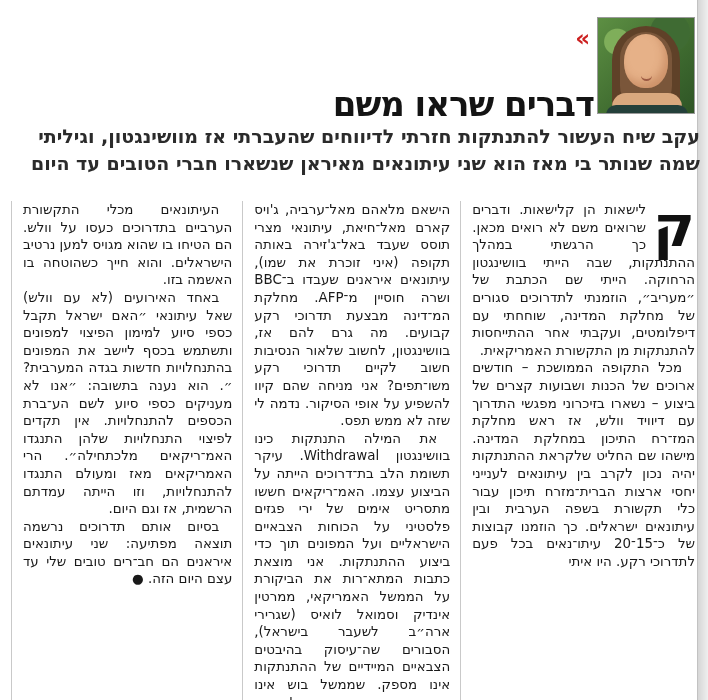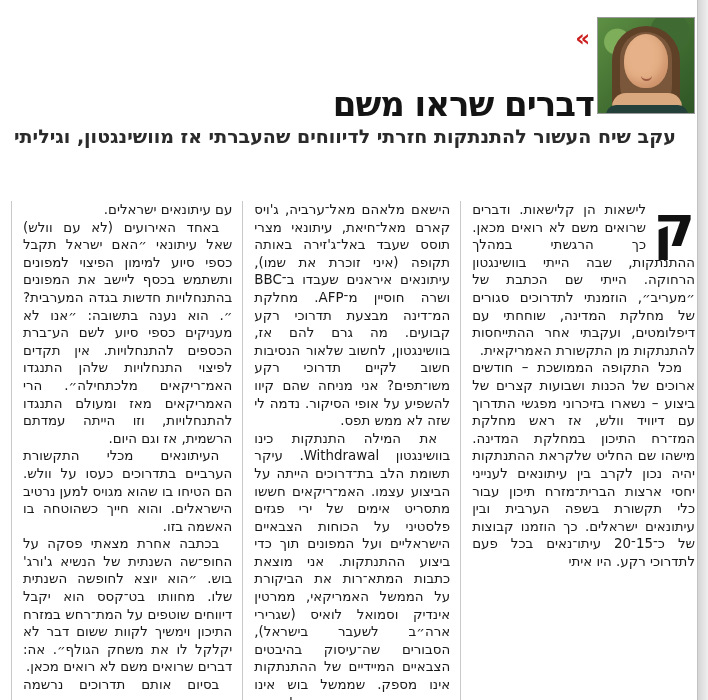--- a/index.html
+++ b/index.html
@@ -27,21 +27,21 @@
   .photo .top-garment{position:absolute;bottom:-8px;left:8px;width:82px;height:16px;background:#24403a;
                border-radius:10px 10px 0 0;z-index:2;}
   
   .byline{position:absolute;top:27px;right:118px;display:flex;align-items:center;gap:7px;
           color:#cc2020;font-weight:bold;font-size:21px;}
   .byline .marker{direction:ltr;unicode-bidi:bidi-override;font-size:23px;line-height:1;}
   
   .headline{position:absolute;top:52px;right:114px;font-size:34px;line-height:58px;
             font-weight:bold;color:#141414;letter-spacing:-1px;white-space:nowrap;}
   
-  .subhead{position:absolute;top:123px;right:8px;left:14px;text-align:left;
+  .subhead{position:absolute;top:123px;right:8px;left:14px;text-align:right;
            font-size:19px;line-height:27px;font-weight:bold;color:#2b2b2b;}
   
   .body-cols{position:absolute;top:201px;right:11px;left:11px;display:flex;flex-direction:row;
              align-items:stretch;}
   .col{min-height:462px;border-left:1px solid #c9c9c9;padding-left:11px;box-sizing:content-box;
        font-size:13.4px;line-height:17.6px;color:#191919;text-align:justify;}
   .col-a{width:231px;padding-right:2px;}
   .col-b{width:203px;padding-right:10px;}
   .col-c{width:217px;padding-right:10px;}
   .col p{margin:0;}
@@ -65,39 +65,38 @@
   </div>
 
   <div class="byline">
     <span class="marker">«</span>
   </div>
 
   <h1 class="headline">דברים שראו משם</h1>
 
   <div class="subhead">
     <div>עקב שיח העשור להתנתקות חזרתי לדיווחים שהעברתי אז מוושינגטון, וגיליתי</div>
+    <div>שמה שנותר בי מאז הוא שני עיתונאים מאיראן שנשארו חברי הטובים עד היום</div>
   </div>
 
   <div class="body-cols">
 
     <div class="col col-a">
       <p>
         <span class="dropcap">ק</span><span>לישאות הן קלישאות. ודברים שרואים משם לא רואים מכאן. כך הרגשתי במהלך ההתנתקות, שבה הייתי בוושינגטון הרחוקה. הייתי שם הכתבת של ״מעריב״, הוזמנתי לתדרוכים סגורים של מחלקת המדינה, שוחחתי עם דיפלומטים, ועקבתי אחר ההתייחסות להתנתקות מן התקשורת האמריקאית.</span>
       </p>
       <p class="indent">מכל התקופה הממושכת – חודשים ארוכים של הכנות ושבועות קצרים של ביצוע – נשארו בזיכרוני מפגשי התדרוך עם דיוויד וולש, אז ראש מחלקת המז־רח התיכון במחלקת המדינה. מישהו שם החליט שלקראת ההתנתקות יהיה נכון לקרב בין עיתונאים לענייני יחסי ארצות הברית־מזרח תיכון עבור כלי תקשורת בשפה הערבית ובין עיתונאים ישראלים. כך הוזמנו קבוצות של כ־15־20 עיתו־נאים בכל פעם לתדרוכי רקע. היו איתי</p>
     </div>
 
     <div class="col col-b">
       <p>הישאם מלאהם מאל־ערביה, ג'ויס קארם מאל־חיאת, עיתונאי מצרי תוסס שעבד באל־ג'זירה באותה תקופה (איני זוכרת את שמו), עיתונאים איראנים שעבדו ב־BBC ושרה חוסיין מ־AFP. מחלקת המ־דינה מבצעת תדרוכי רקע קבועים. מה גרם להם אז, בוושינגטון, לחשוב שלאור הנסיבות חשוב לקיים תדרוכי רקע משו־תפים? אני מניחה שהם קיוו להשפיע על אופי הסיקור. נדמה לי שזה לא ממש תפס.</p>
       <p class="indent">את המילה התנתקות כינו בוושינגטון Withdrawal. עיקר תשומת הלב בת־דרוכים הייתה על הביצוע עצמו. האמ־ריקאים חששו מתסריט אימים של ירי פגזים פלסטיני על הכוחות הצבאיים הישראליים ועל המפונים תוך כדי ביצוע ההתנתקות. אני מוצאת כתבות המתא־רות את הביקורת על הממשל האמריקאי, ממרטין אינדיק וסמואל לואיס (שגרירי ארה״ב לשעבר בישראל), הסבורים שה־עיסוק בהיבטים הצבאיים המיידיים של ההתנתקות אינו מספק. שממשל בוש אינו מעמיק בסוגיה, בהשלכותיה. וולפנזון, גנרל ״קיפ״ וורד, קונדוליסה רייס, דב ויסגלס הבא והולך עם ביקור נוסף שלו שם באוגוסט 2005, ביקור שבו לא שוחח</p>
     </div>
 
     <div class="col col-c">
-      <p>עם עיתונאים ישראלים.</p>
+      <p class="indent">העיתונאים מכלי התקשורת הערביים בתדרוכים כעסו על וולש. הם הטיחו בו שהוא מגויס למען נרטיב הישראלים. והוא חייך כשהוטחה בו האשמה בזו.</p>
       <p class="indent">באחד האירועים (לא עם וולש) שאל עיתונאי ״האם ישראל תקבל כספי סיוע למימון הפיצוי למפונים ותשתמש בכסף ליישב את המפונים בהתנחלויות חדשות בגדה המערבית?״. הוא נענה בתשובה: ״אנו לא מעניקים כספי סיוע לשם הע־ברת הכספים להתנחלויות. אין תקדים לפיצוי התנחלויות שלהן התנגדו האמ־ריקאים מלכתחילה״. הרי האמריקאים מאז ומעולם התנגדו להתנחלויות, וזו הייתה עמדתם הרשמית, אז וגם היום.</p>
-      <p class="indent">העיתונאים מכלי התקשורת הערביים בתדרוכים כעסו על וולש. הם הטיחו בו שהוא מגויס למען נרטיב הישראלים. והוא חייך כשהוטחה בו האשמה בזו.</p>
-      <p class="indent">בכתבה אחרת מצאתי פסקה על החופ־שה השנתית של הנשיא ג'ורג' בוש. ״הוא יוצא לחופשה השנתית שלו. מחוותו בט־קסס הוא יקבל דיווחים שוטפים על המת־רחש במזרח התיכון וימשיך לקוות ששום דבר לא יקלקל לו את משחק הגולף״. אה: דברים שרואים משם לא רואים מכאן.</p>
       <p class="indent">בסיום אותם תדרוכים נרשמה תוצאה מפתיעה: שני עיתונאים איראנים הם חב־רים טובים שלי עד עצם היום הזה. ●</p>
     </div>
 
   </div>
 
 </div>
 
 </body></html>

